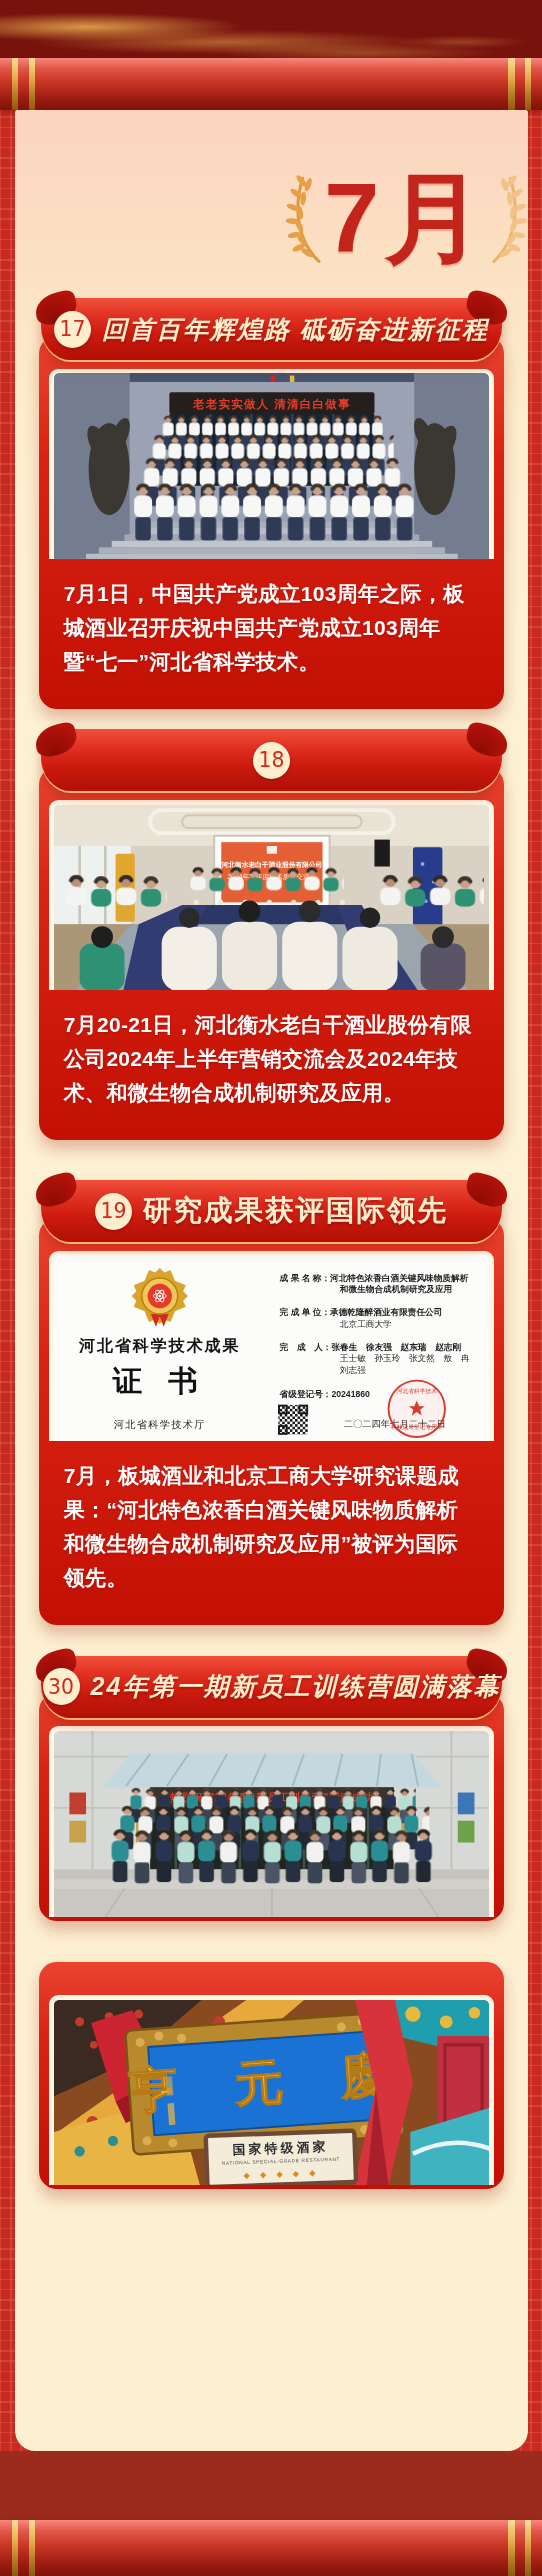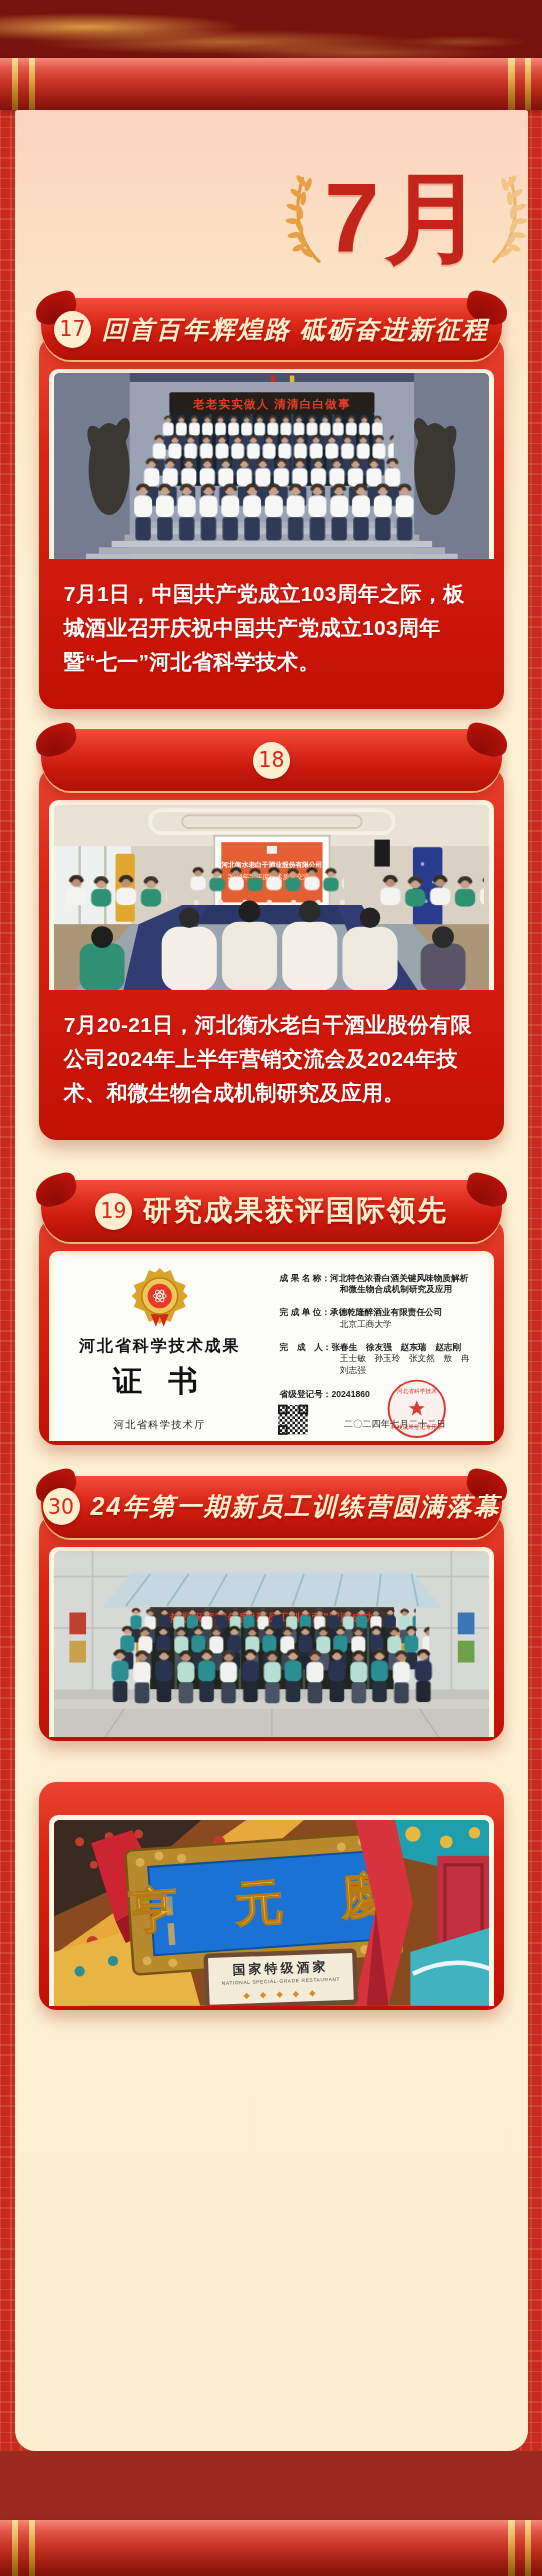--- a/index.html
+++ b/index.html
@@ -340,20 +340,21 @@
             <text x="452" y="268" font-size="14.5" fill="#1d1d1d">二〇二四年七月二十二日</text>
 
             <g transform="translate(566,240)" opacity="0.9">
               <circle r="44" fill="rgba(213,40,28,0.05)" stroke="#d5281c" stroke-width="3"></circle>
               <polygon points="0,-13 3.8,-4 12.4,-4 5.4,1.5 7.6,10.5 0,5 -7.6,10.5 -5.4,1.5 -12.4,-4 -3.8,-4" fill="#d5281c"></polygon>
               <text y="-24" font-size="9" fill="#d5281c" text-anchor="middle">河北省科学技术</text>
               <text y="32" font-size="9" fill="#d5281c" text-anchor="middle">科技成果登记专用章</text>
             </g>
           </svg>
         </div>
+        <p class="caption">7月，板城酒业和北京工商大学研究课题成果：“河北特色浓香白酒关键风味物质解析和微生物合成机制研究及应用”被评为国际领先。</p>
       </div>
     </section>
 
     <section class="section" style="margin-bottom:41px">
       <div class="banner">
         <span class="badge">30</span>
         <h2 class="banner-title long">24年第一期新员工训练营圆满落幕</h2>
       </div>
       <div class="card">
         <div class="photo-wrap">

